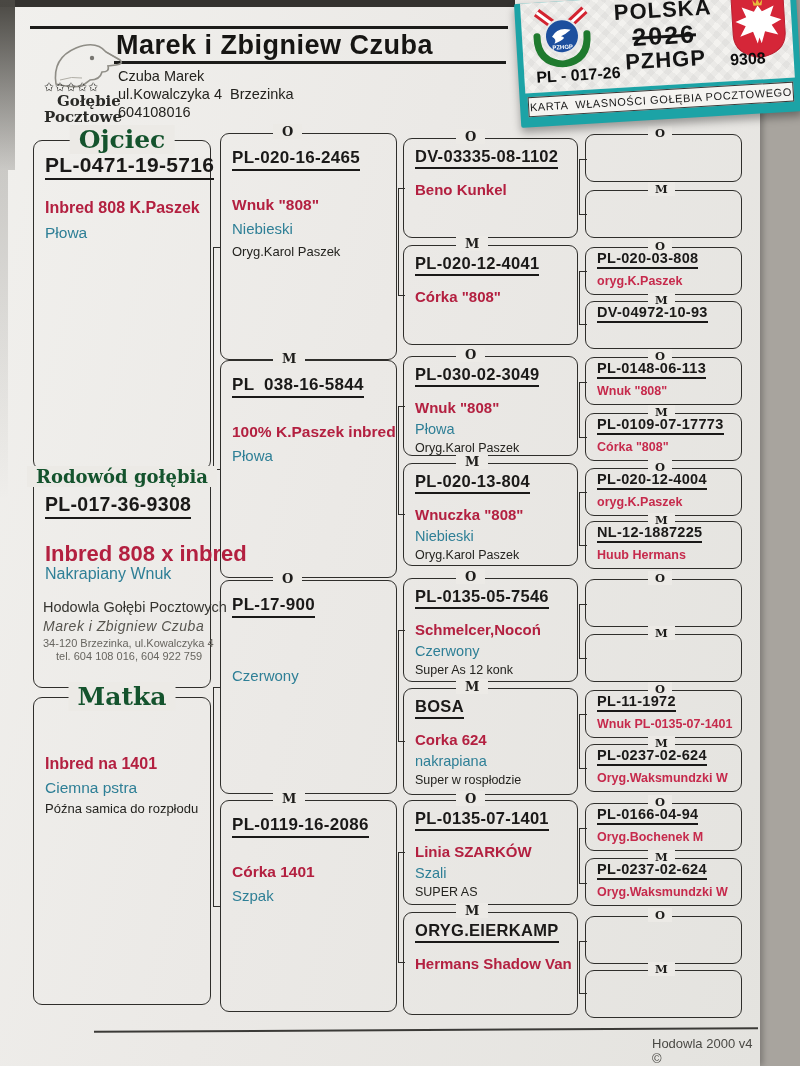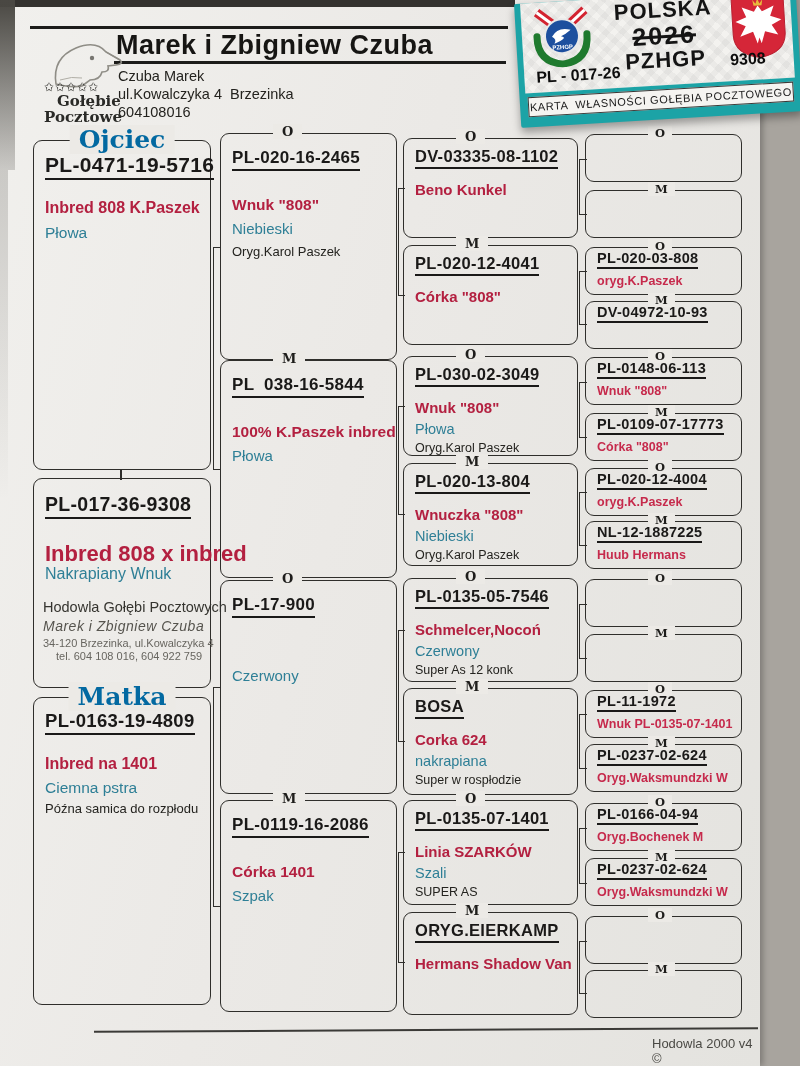--- a/index.html
+++ b/index.html
@@ -66,21 +66,21 @@
   }
   #badge-emblem{position:absolute;left:8px;top:4px}
   #badge-eagle{position:absolute;right:4px;top:2px}
 
   
   .pbox{position:absolute;border:1.6px solid #2f2e2b;border-radius:9px;box-sizing:border-box;z-index:10}
   .pbox .sex{position:absolute;top:-10px;left:52px;padding:0 9px;background:var(--paper);
     font-family:"DejaVu Serif",serif;font-weight:700;font-size:13px;color:#1e1d1b}
   .c4 .sex{left:62px;top:-9px;font-size:11.5px;padding:0 7px}
   .glabel{position:absolute;top:-16px;left:50%;transform:translateX(-50%);background:var(--paper);
-    padding:0 9px;font-family:"DejaVu Serif",serif;font-weight:700;font-size:25px;color:#0369a1;white-space:nowrap}
+    padding:0 9px;font-family:"DejaVu Serif",serif;font-weight:700;font-size:25px;color:#14532d;white-space:nowrap}
   .glabel.small{top:-13px;font-size:18px}
   .ring{position:absolute;left:11px;font-weight:700;color:#1a1918;border-bottom:2px solid #1a1918;
     padding-bottom:1px;white-space:pre;letter-spacing:.3px}
   .l{position:absolute;left:11px;white-space:nowrap}
   .red{color:var(--red);font-weight:700;font-size:15.5px}
   .teal{color:var(--teal);font-size:15px}
   .note{color:#24231f;font-size:13px}
   .c2 .ring{top:14px;font-size:17px}
   .c2 .red{top:62px} .c2 .teal{top:86px} .c2 .note{top:110px}
   .c3 .ring{top:8px;font-size:16.5px}
@@ -139,32 +139,32 @@
   <div id="logo-w2" class="logo-word">Pocztowe</div>
 
   <div class="pbox" id="box-father">
     <span class="glabel">Ojciec</span>
     <span class="ring">PL-0471-19-5716</span>
     <span class="l red">Inbred 808 K.Paszek</span>
     <span class="l teal">Płowa</span>
   </div>
 
   <div class="pbox" id="box-subject">
+    <span class="glabel small">Rodowód gołębia</span>
     <span class="ring">PL-017-36-9308</span>
     <span class="l red">Inbred 808 x inbred</span>
     <span class="l teal">Nakrapiany Wnuk</span>
     <span class="loft" id="loft1">Hodowla Gołębi Pocztowych</span>
     <span class="loft" id="loft2">Marek i Zbigniew Czuba</span>
     <span class="loft" id="loft3">34-120 Brzezinka, ul.Kowalczyka 4</span>
     <span class="loft" id="loft4">tel. 604 108 016, 604 922 759</span>
   </div>
 
   <div class="pbox" id="box-mother">
     <span class="glabel">Matka</span>
-    <span class="ring">PL-0163-19-4809</span>
     <span class="l red">Inbred na 1401</span>
     <span class="l teal">Ciemna pstra</span>
     <span class="l note">Późna samica do rozpłodu</span>
   </div>
 
   <div id="gen-boxes">
       <div class="pbox c2" style="left: 220px; top: 133px; width: 177px; height: 227px;">
         <span class="sex">O</span>
         <span class="ring">PL-020-16-2465</span>
         <span class="l red">Wnuk "808"</span>

